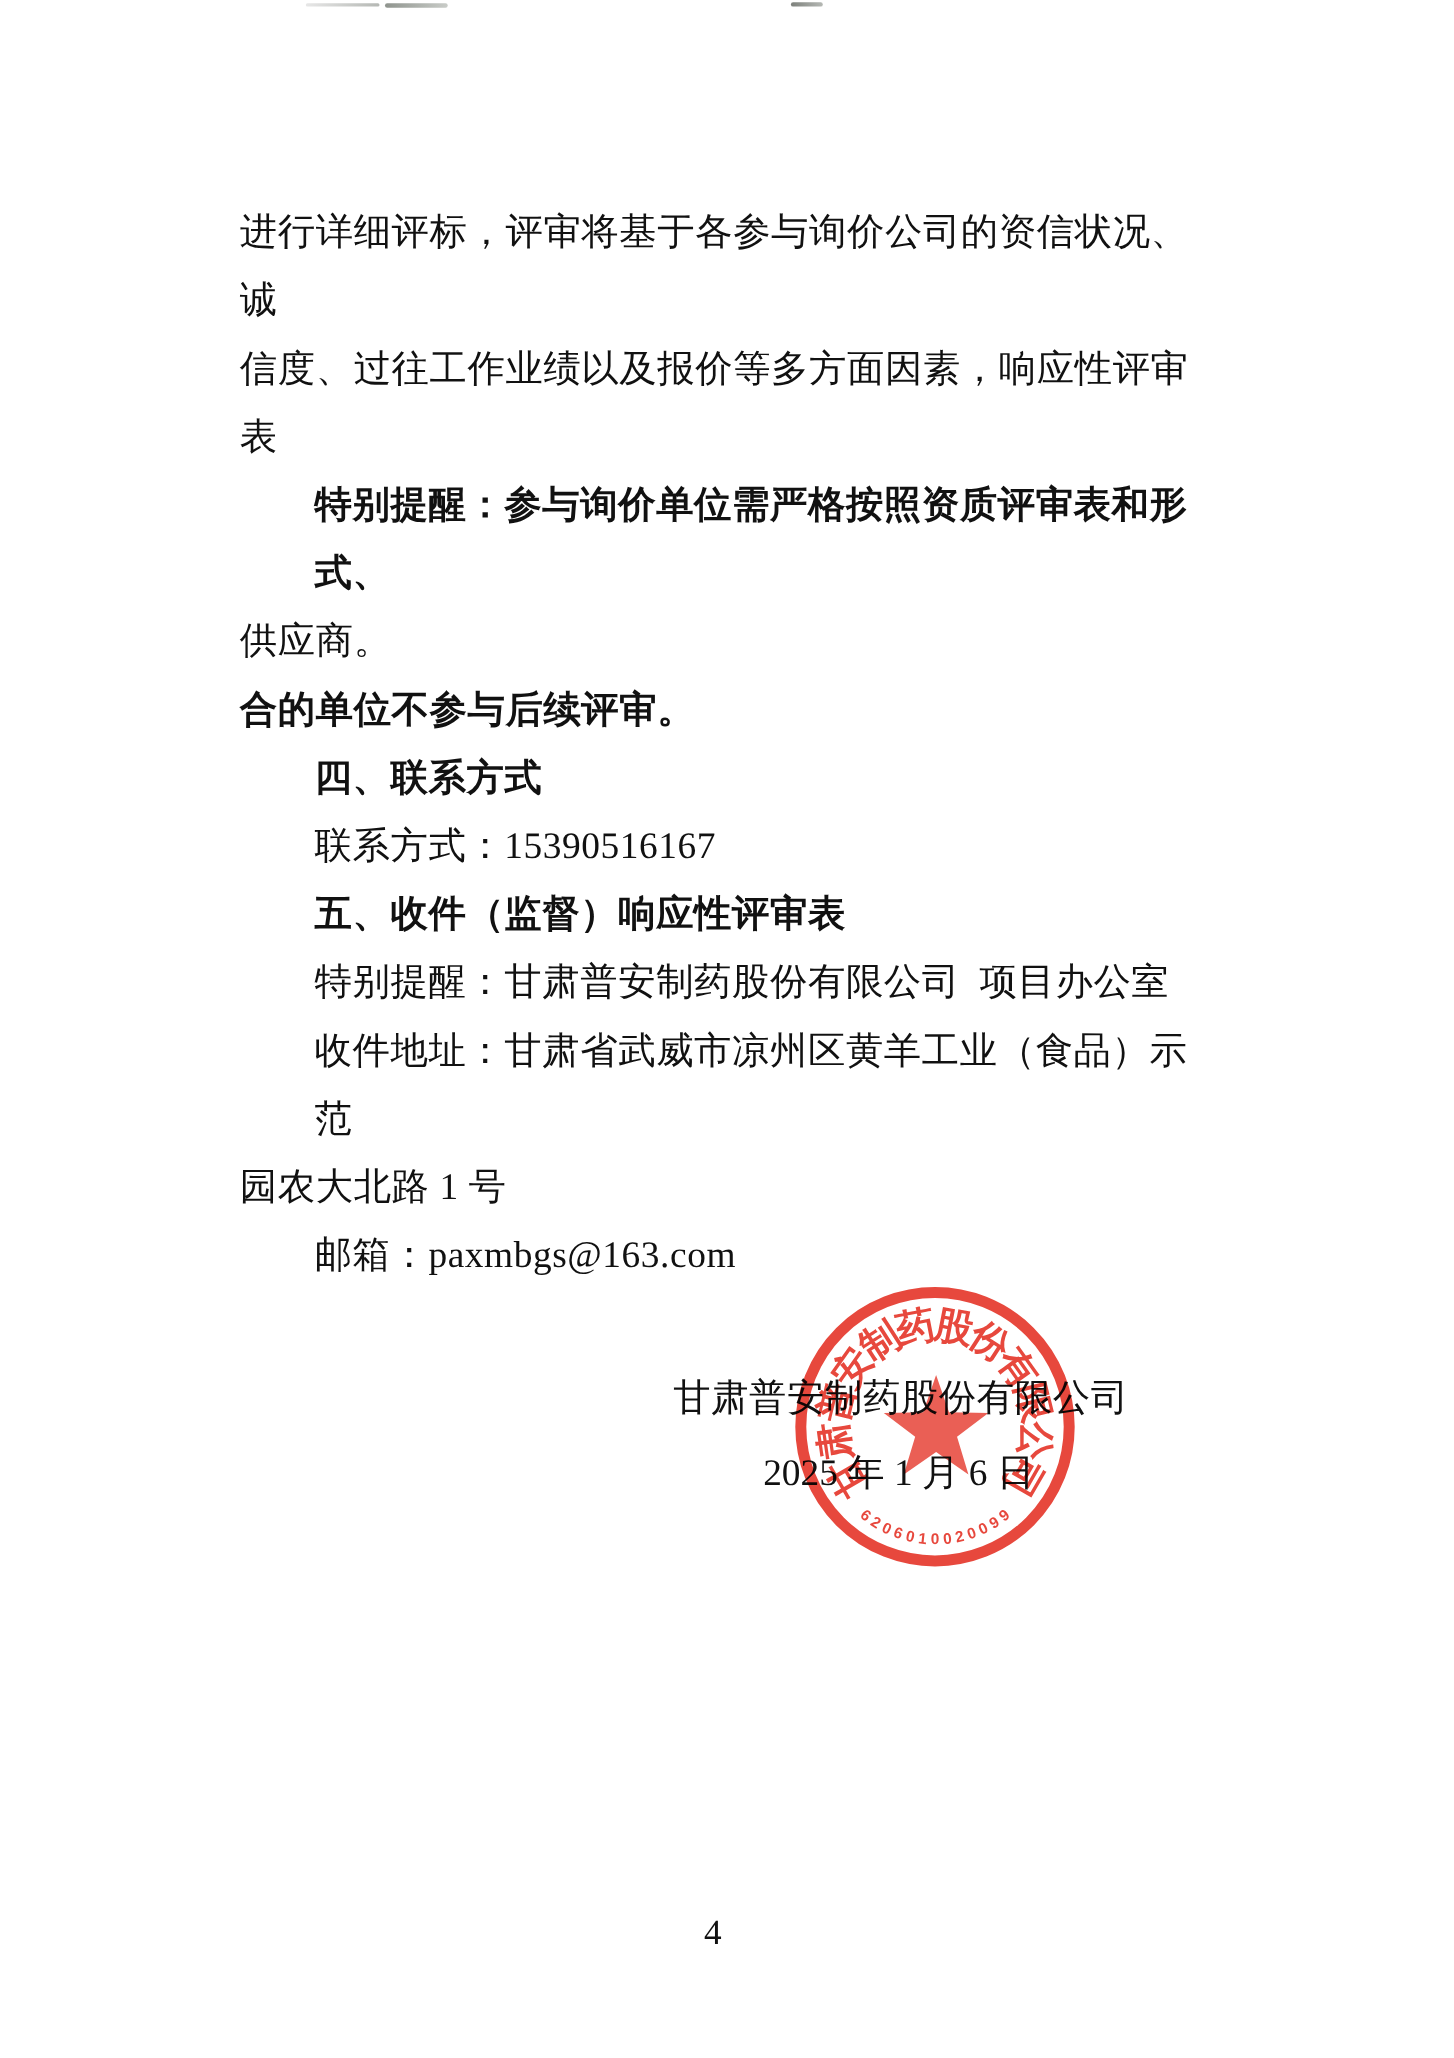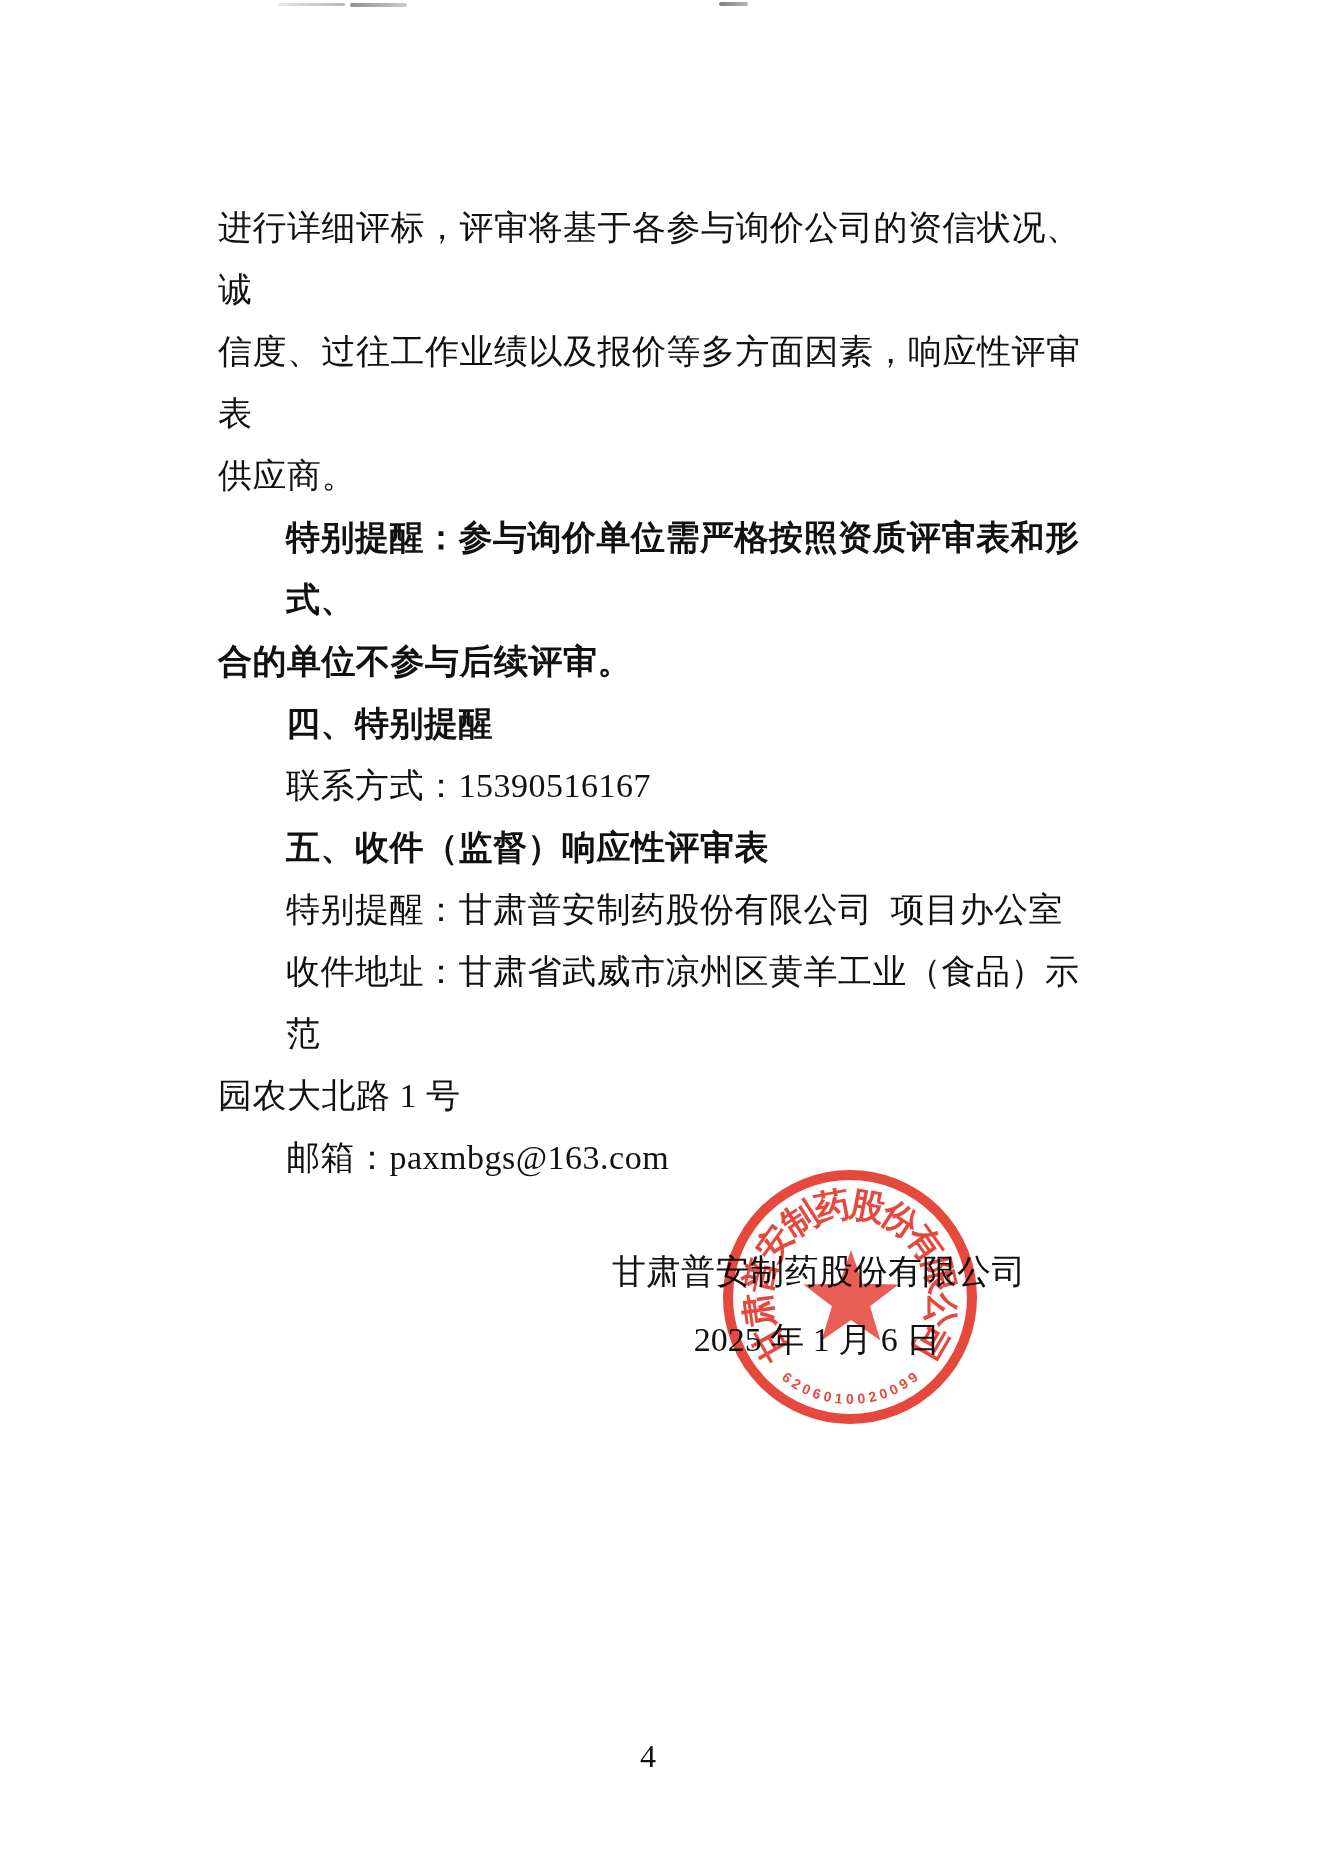--- a/index.html
+++ b/index.html
@@ -17,21 +17,21 @@
   .scan-mark { position: absolute; border-radius: 2px; }
   .scan-mark.m1 { left: 278px; top: 3px; width: 67px; height: 3px;
     background: linear-gradient(to right, #e7e7e7, #b5b8b4); }
   .scan-mark.m2 { left: 350px; top: 3px; width: 57px; height: 4px;
     background: linear-gradient(to right, #8f948e, #c9ccc8); }
   .scan-mark.m3 { left: 719px; top: 2px; width: 29px; height: 4px;
     background: linear-gradient(to right, #7d817c, #b5b8b4); }
 
   .text-block {
     position: absolute;
-    left: 218px; top: 197px;
+    left: 218px; top: 181px;
     width: 890px;
     font-size: 34px;
     line-height: 62px;
     letter-spacing: 0.5px;
   }
   .doc-line { white-space: pre-wrap; }
   .doc-line.bold { font-weight: 700; }
   .doc-line.indent { padding-left: 68px; }
 
   .signature {
@@ -76,24 +76,24 @@
 
 <div class="page">
 
   <div class="scan-mark m1"></div>
   <div class="scan-mark m2"></div>
   <div class="scan-mark m3"></div>
 
   <div class="text-block" id="doc-body">
       <div class="doc-line">进行详细评标，评审将基于各参与询价公司的资信状况、诚</div>
       <div class="doc-line">信度、过往工作业绩以及报价等多方面因素，响应性评审表</div>
+      <div class="doc-line bold indent">特别提醒：参与询价单位需严格按照资质评审表和形式、</div>
       <div class="doc-line">供应商。</div>
-      <div class="doc-line bold indent">特别提醒：参与询价单位需严格按照资质评审表和形式、</div>
       <div class="doc-line bold">合的单位不参与后续评审。</div>
-      <div class="doc-line bold indent">四、特别提醒</div>
+      <div class="doc-line bold indent">四、联系方式</div>
       <div class="doc-line indent">联系方式：15390516167</div>
       <div class="doc-line bold indent">五、收件（监督）响应性评审表</div>
       <div class="doc-line indent">特别提醒：甘肃普安制药股份有限公司  项目办公室</div>
       <div class="doc-line indent">收件地址：甘肃省武威市凉州区黄羊工业（食品）示范</div>
       <div class="doc-line">园农大北路 1 号</div>
       <div class="doc-line indent">邮箱：paxmbgs@163.com</div>
     </div>
 
   <div class="signature">
     <div class="sig-company">甘肃普安制药股份有限公司</div>

